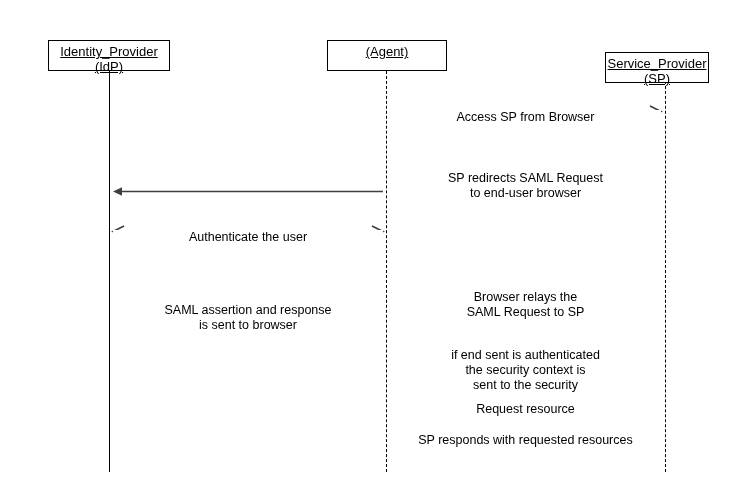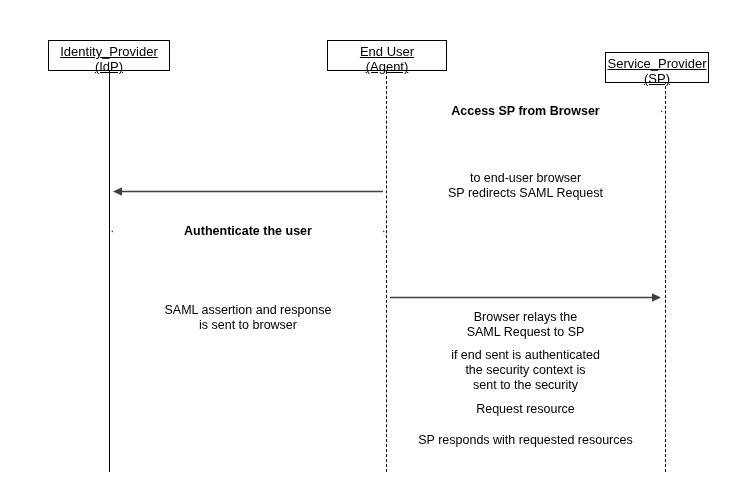--- a/index.html
+++ b/index.html
@@ -77,21 +77,22 @@
   }
   .msg-label .lbl-line {
     display: block;
     background: #ffffff;
   }
   .msg-label .lbl-line > span {
     background: #ffffff;
     padding: 0 4px;
   }
   .msg-label.bold {
-    font-weight: bold;
+    font-weight: normal;
+    margin-top: 6px;
   }
 </style>
 </head>
 <body>
 
 <div id="diagram-root">
   <div id="lifeline-layer">
       <div class="lifeline solid" style="left: 109px; top: 71px; height: 401px;"></div>
       <div class="lifeline dashed" style="left: 386px; top: 71px; height: 401px;"></div>
       <div class="lifeline dashed" style="left: 665px; top: 71px; height: 401px;"></div>
@@ -102,21 +103,21 @@
           <line x1="0" y1="9.5" x2="262" y2="9.5" stroke="#3f3f3f" stroke-width="1.7" stroke-dasharray="6,4"></line>
           <polyline points="260,3.9 271,9.5 260,15.1" fill="none" stroke="#3f3f3f" stroke-width="1.7"></polyline>
         </svg>
         <div class="msg-label bold" style="top: 2px;"><div class="lbl-line"><span>Access SP from Browser</span></div></div>
       </div>
       <div class="message" style="left: 390px; top: 168.5px; width: 271px; height: 36px;">
         <svg class="msg-svg" width="271" height="36">
           <line x1="9" y1="9.5" x2="271" y2="9.5" stroke="#3f3f3f" stroke-width="1.7"></line>
           <polygon points="0,9.5 9,5.3 9,13.7" fill="#3f3f3f"></polygon>
         </svg>
-        <div class="msg-label" style="top: 2px;"><div class="lbl-line"><span>to end-user browser</span></div><div class="lbl-line"><span>SP redirects SAML Request</span></div></div>
+        <div class="msg-label" style="top: 2px;"><div class="lbl-line"><span>SP redirects SAML Request</span></div><div class="lbl-line"><span>to end-user browser</span></div></div>
       </div>
       <div class="message" style="left: 113px; top: 181.5px; width: 270px; height: 36px;">
         <svg class="msg-svg" width="270" height="36">
           <line x1="9" y1="9.5" x2="270" y2="9.5" stroke="#3f3f3f" stroke-width="1.7"></line>
           <polygon points="0,9.5 9,5.3 9,13.7" fill="#3f3f3f"></polygon>
         </svg>
       </div>
       <div class="message" style="left: 113px; top: 221.5px; width: 270px; height: 21px;">
         <svg class="msg-svg" width="270" height="21">
           <line x1="9" y1="9.5" x2="261" y2="9.5" stroke="#3f3f3f" stroke-width="1.7" stroke-dasharray="6,4"></line>
@@ -130,21 +131,21 @@
           <line x1="0" y1="9.5" x2="261" y2="9.5" stroke="#3f3f3f" stroke-width="1.7"></line>
           <polygon points="270,9.5 261,5.3 261,13.7" fill="#3f3f3f"></polygon>
         </svg>
         <div class="msg-label" style="top: 2px;"><div class="lbl-line"><span>SAML assertion and response</span></div><div class="lbl-line"><span>is sent to browser</span></div></div>
       </div>
       <div class="message" style="left: 390px; top: 287.5px; width: 271px; height: 36px;">
         <svg class="msg-svg" width="271" height="36">
           <line x1="0" y1="9.5" x2="262" y2="9.5" stroke="#3f3f3f" stroke-width="1.7"></line>
           <polygon points="271,9.5 262,5.3 262,13.7" fill="#3f3f3f"></polygon>
         </svg>
-        <div class="msg-label" style="top: 2px; margin-top: 20px;"><div class="lbl-line"><span>Browser relays the</span></div><div class="lbl-line"><span>SAML Request to SP</span></div></div>
+        <div class="msg-label" style="top: 2px;"><div class="lbl-line"><span>Browser relays the</span></div><div class="lbl-line"><span>SAML Request to SP</span></div></div>
       </div>
       <div class="message" style="left: 390px; top: 345.5px; width: 271px; height: 51px;">
         <svg class="msg-svg" width="271" height="51">
           <line x1="9" y1="9.5" x2="271" y2="9.5" stroke="#3f3f3f" stroke-width="1.7"></line>
           <polygon points="0,9.5 9,5.3 9,13.7" fill="#3f3f3f"></polygon>
         </svg>
         <div class="msg-label" style="top: 2px;"><div class="lbl-line"><span>if end sent is authenticated</span></div><div class="lbl-line"><span>the security context is</span></div><div class="lbl-line"><span>sent to the security</span></div></div>
       </div>
       <div class="message" style="left: 390px; top: 399.5px; width: 271px; height: 21px;">
         <svg class="msg-svg" width="271" height="21">
@@ -160,21 +161,20 @@
         </svg>
         <div class="msg-label" style="top: 2px; text-align: center;"><div class="lbl-line"><span>SP responds with requested resources</span></div></div>
       </div>
     </div>
   <div id="participant-layer">
       <div class="participant" style="left: 48px; top: 40px; width: 122px; height: 31px;">
         <span class="pname">Identity_Provider</span>
         <span class="palias">(IdP)</span>
       </div>
       <div class="participant" style="left: 327px; top: 40px; width: 120px; height: 31px;">
-        <span class="pname">End User</span>
         <span class="palias">(Agent)</span>
       </div>
       <div class="participant" style="left: 605px; top: 52px; width: 104px; height: 31px;">
         <span class="pname">Service_Provider</span>
         <span class="palias">(SP)</span>
       </div>
     </div>
 </div>
 
 </body></html>

